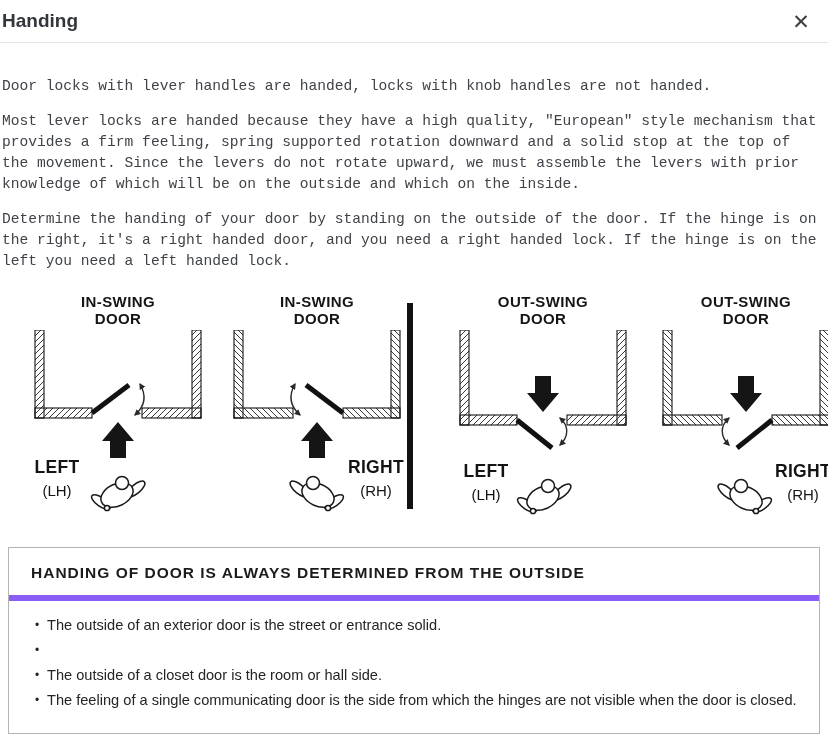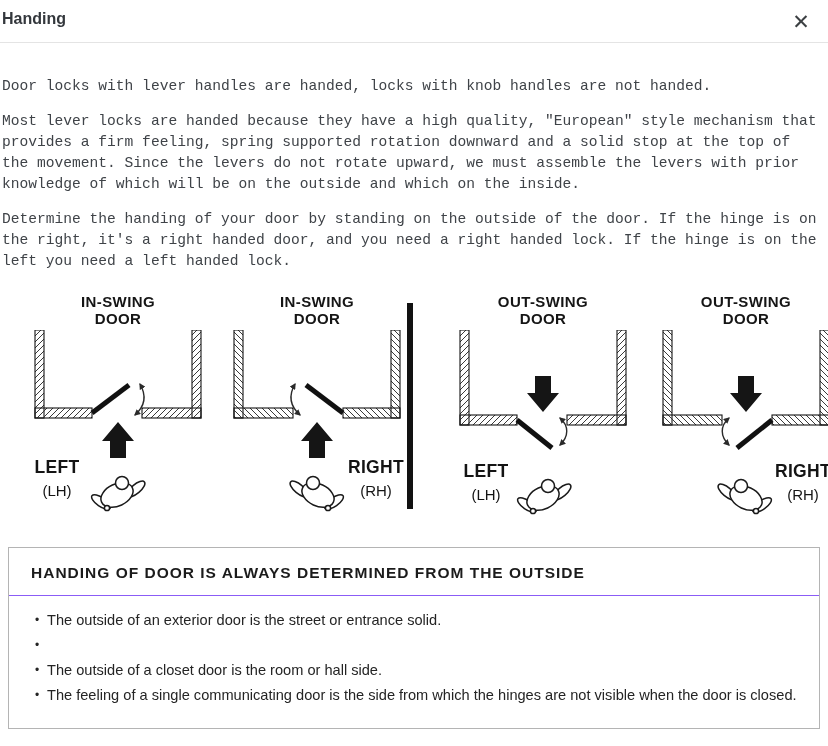--- a/index.html
+++ b/index.html
@@ -2,21 +2,21 @@
 <html><head>
 <meta charset="utf-8">
 <style>
   * { margin:0; padding:0; box-sizing:border-box; }
   html,body { background:#ffffff; width:828px; }
   body { font-family:"Liberation Sans", sans-serif; color:#3f4348; }
   .page { width:828px; height:746px; background:#fff; position:relative; overflow:hidden; }
 
   
   .modal-header { position:relative; height:43px; border-bottom:1px solid #e4e4e4; }
-  .modal-title { position:absolute; left:2px; top:10px; font-size:16px; font-weight:bold; color:#33373c; }
+  .modal-title { position:absolute; left:2px; top:10px; font-size:19px; font-weight:bold; color:#33373c; }
   .close-btn { position:absolute; right:12px; top:7px; width:30px; height:30px; border:none;
                background:transparent; font-size:21px; line-height:30px; color:#3c4043;
                cursor:pointer; text-align:center; padding:0; }
 
   
   .content { padding:33px 4px 0 2px; }
   .para { font-size:14.6px; line-height:21px; color:#3f4348; margin-bottom:14px;font-family:Liberation Mono, monospace; }
   .para:last-child { margin-bottom:16px; }
 
   
@@ -28,21 +28,21 @@
   .cell-title { text-align:center; font-weight:bold; font-size:15px; line-height:17px;
                 color:#151515; letter-spacing:0.4px; margin-bottom:3px; min-height:34px; }
   .door-svg { display:block; }
   .door-svg text { font-family:"Liberation Sans", sans-serif; }
   .hand-label { font-weight:bold; font-size:17.5px; fill:#141414; letter-spacing:0.3px; }
   .hand-abbr { font-size:15px; fill:#141414; }
 
   
   .info-box { margin:27px 8px 0 8px; border:1px solid #b4b4b4; background:#fff; }
   .info-heading { font-size:15.5px; font-weight:bold; color:#1b1b1b; letter-spacing:1px;
-                  padding:16px 22px 13px 22px; border-bottom:1px solid #8b5cf6; }
+                  padding:16px 22px 13px 22px; border-bottom:6px solid #8b5cf6; }
   .info-bullets { padding:12px 22px 20px 26px; }
   .bullet-row { display:flex; font-size:14.6px; line-height:25px; color:#242424; }
   .bullet-dot { width:12px; flex:0 0 12px; text-align:left; font-size:12px; }
   .hidden-defs { position:absolute; width:0; height:0; overflow:hidden; }
 </style>
 </head>
 <body>
 
 <svg class="hidden-defs" aria-hidden="true">
   <defs>

